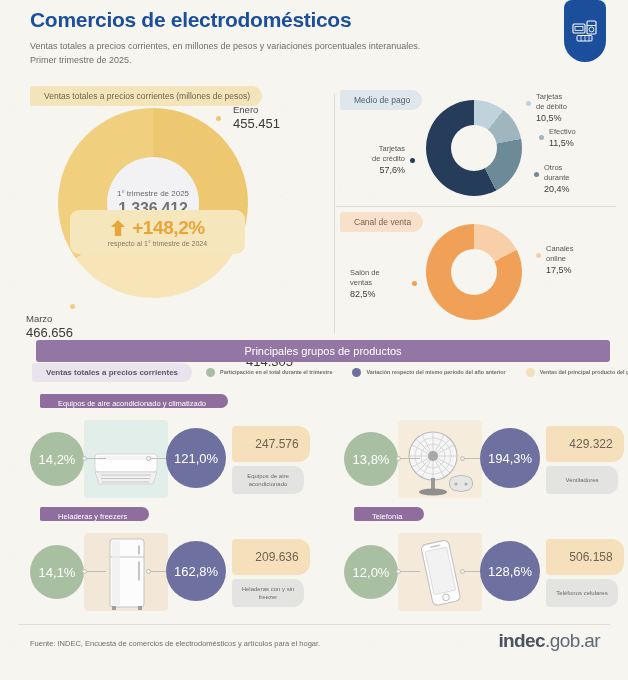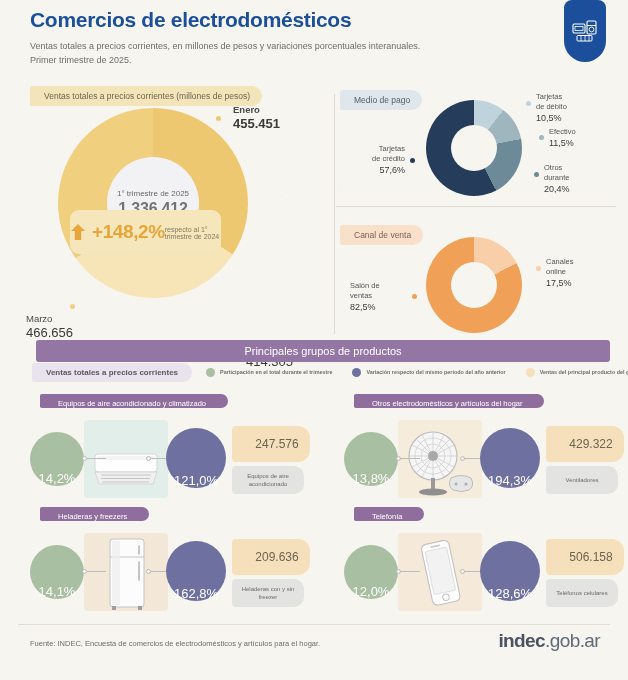--- a/index.html
+++ b/index.html
@@ -76,32 +76,32 @@
   .dlab { position: absolute; font-size: 9.5px; color: #4a4a4a; line-height: 1.25; }
   .dlab .dlab-name { display: block; }
   .dlab .dlab-val { display: block; font-size: 13px; color: #3a3a3a; }
   .dot {
     position: absolute; width: 5px; height: 5px; border-radius: 50%;
   }
 
   
   .callout {
     position: absolute; left: 70px; top: 210px;
-    width: 151px; height: 44px;
+    width: 175px; height: 44px;
     background: #f6e6bc; border-radius: 9px;
-    display: flex; flex-direction: row; align-items: center; justify-content: center;
+    display: flex; flex-direction: column; align-items: center; justify-content: center;
   }
   .callout-row { display: flex; align-items: center; gap: 6px; }
   .callout-pct { font-size: 19px; font-weight: bold; color: #e8a53a; letter-spacing: -0.4px; }
   .callout-sub { font-size: 7px; color: #85785e; margin-top: 1px; }
 
   
   .panel-right { position: absolute; right: 8px; }
   .panel-pay { top: 86px; width: 290px; height: 118px; }
-  .panel-channel { top: 208px; width: 290px; height: 122px; margin-top: 13px; }
+  .panel-channel { top: 208px; width: 290px; height: 122px; }
   .divider-h {
     position: absolute; right: 12px; top: 206px; width: 280px; height: 1px;
     background: #e2ddd2;
   }
   .panel-chip { position: absolute; left: 10px; top: 4px; }
 
   .donut-sm-wrap { position: absolute; width: 96px; height: 96px; }
   .donut-sm { width: 96px; height: 96px; border-radius: 50%; }
   .donut-sm-hole {
     position: absolute; left: 50%; top: 50%; transform: translate(-50%,-50%);
@@ -142,21 +142,21 @@
     position: absolute; left: 22px; top: 0;
     font-size: 7.5px; color: #fff; background: #8f6e9e;
     padding: 5px 22px 0 18px; border-radius: 3px 12px 12px 3px;
     white-space: nowrap;
   }
 
   .g-body { position: absolute; left: 0; top: 26px; width: 300px; height: 78px; }
 
   .bubble {
     position: absolute; border-radius: 50%;
-    display: flex; align-items: flex-end; justify-content: center;
+    display: flex; align-items: center; justify-content: center;
     color: #fff; font-size: 13px;
   }
   .bubble-green { left: 12px; top: 12px; width: 54px; height: 54px; background: #a9bfa2; }
   .bubble-blue  { left: 148px; top: 8px; width: 60px; height: 60px; background: #6e719f; }
 
   .connector {
     position: absolute; height: 1px; background: #bdbdbd;
   }
   .conn-ring {
     position: absolute; width: 5px; height: 5px; border-radius: 50%;
@@ -233,21 +233,21 @@
               #eec871 0deg 122.8deg,
               #f7e5b8 122.8deg 234.4deg,
               #f0d07f 234.4deg 360deg);"></div>
       <div class="donut-hole">
         <div class="hole-label">1° trimestre de 2025</div>
         <div class="hole-value">1.336.412</div>
       </div>
     </div>
 
     <span class="dot" style="left:198px;top:30px;background:#eec871;"></span>
-    <div class="dlab" style="left:215px;top:18px;font-weight:bold;">
+    <div class="dlab" style="left:215px;top:18px;">
       <span class="dlab-name">Enero</span>
       <span class="dlab-val">455.451</span>
     </div>
 
     <span class="dot" style="left:215px;top:264px;background:#f7e5b8;"></span>
     <div class="dlab" style="left:228px;top:256px;">
       <span class="dlab-name">Febrero</span>
       <span class="dlab-val">414.305</span>
     </div>
 
@@ -385,21 +385,20 @@
       <div class="unit-box">
         <span class="unit-val">247.576</span>
       </div>
       <div class="unit-name-box">
         <span class="unit-name">Equipos de aire acondicionado</span>
       </div>
     </div>
   </div>
 
   <div class="group g-tr">
-    <span class="g-chip">Otros electrodomésticos y artículos del hogar</span>
     <div class="g-body">
       <div class="prod-art" style="background:#f5ecdc;">
         <svg width="78" height="72" viewBox="0 0 78 72">
           <circle cx="32" cy="30" r="24" fill="#f6f6f6" stroke="#bdbdbd" stroke-width="1.2"></circle>
           <circle cx="32" cy="30" r="18" fill="none" stroke="#cdcdcd" stroke-width="0.7"></circle>
           <circle cx="32" cy="30" r="12" fill="none" stroke="#cdcdcd" stroke-width="0.7"></circle>
           <g stroke="#c9c9c9" stroke-width="0.7">
             <line x1="32" y1="6" x2="32" y2="54"></line>
               <line x1="8" y1="30" x2="56" y2="30"></line>
             <line x1="15" y1="13" x2="49" y2="47"></line>

